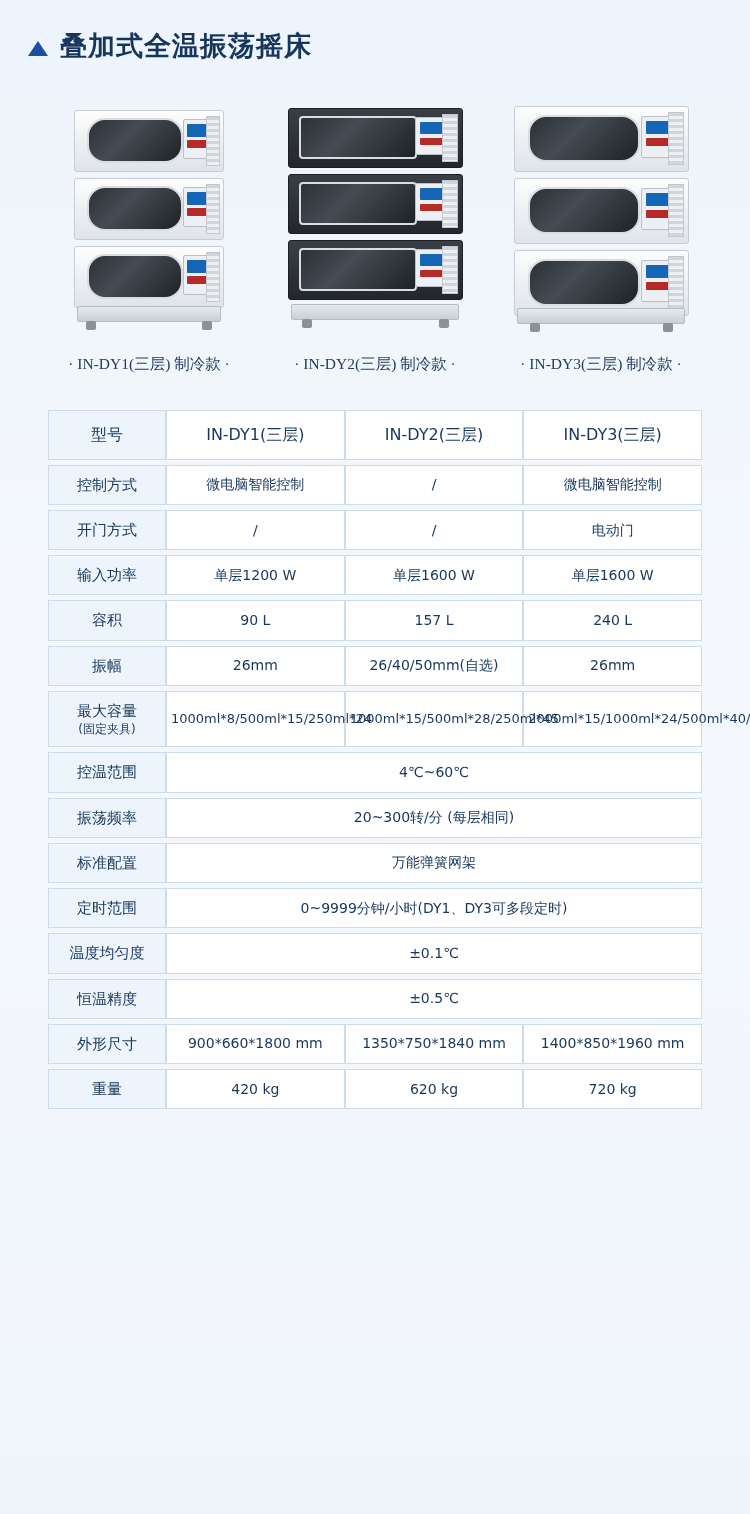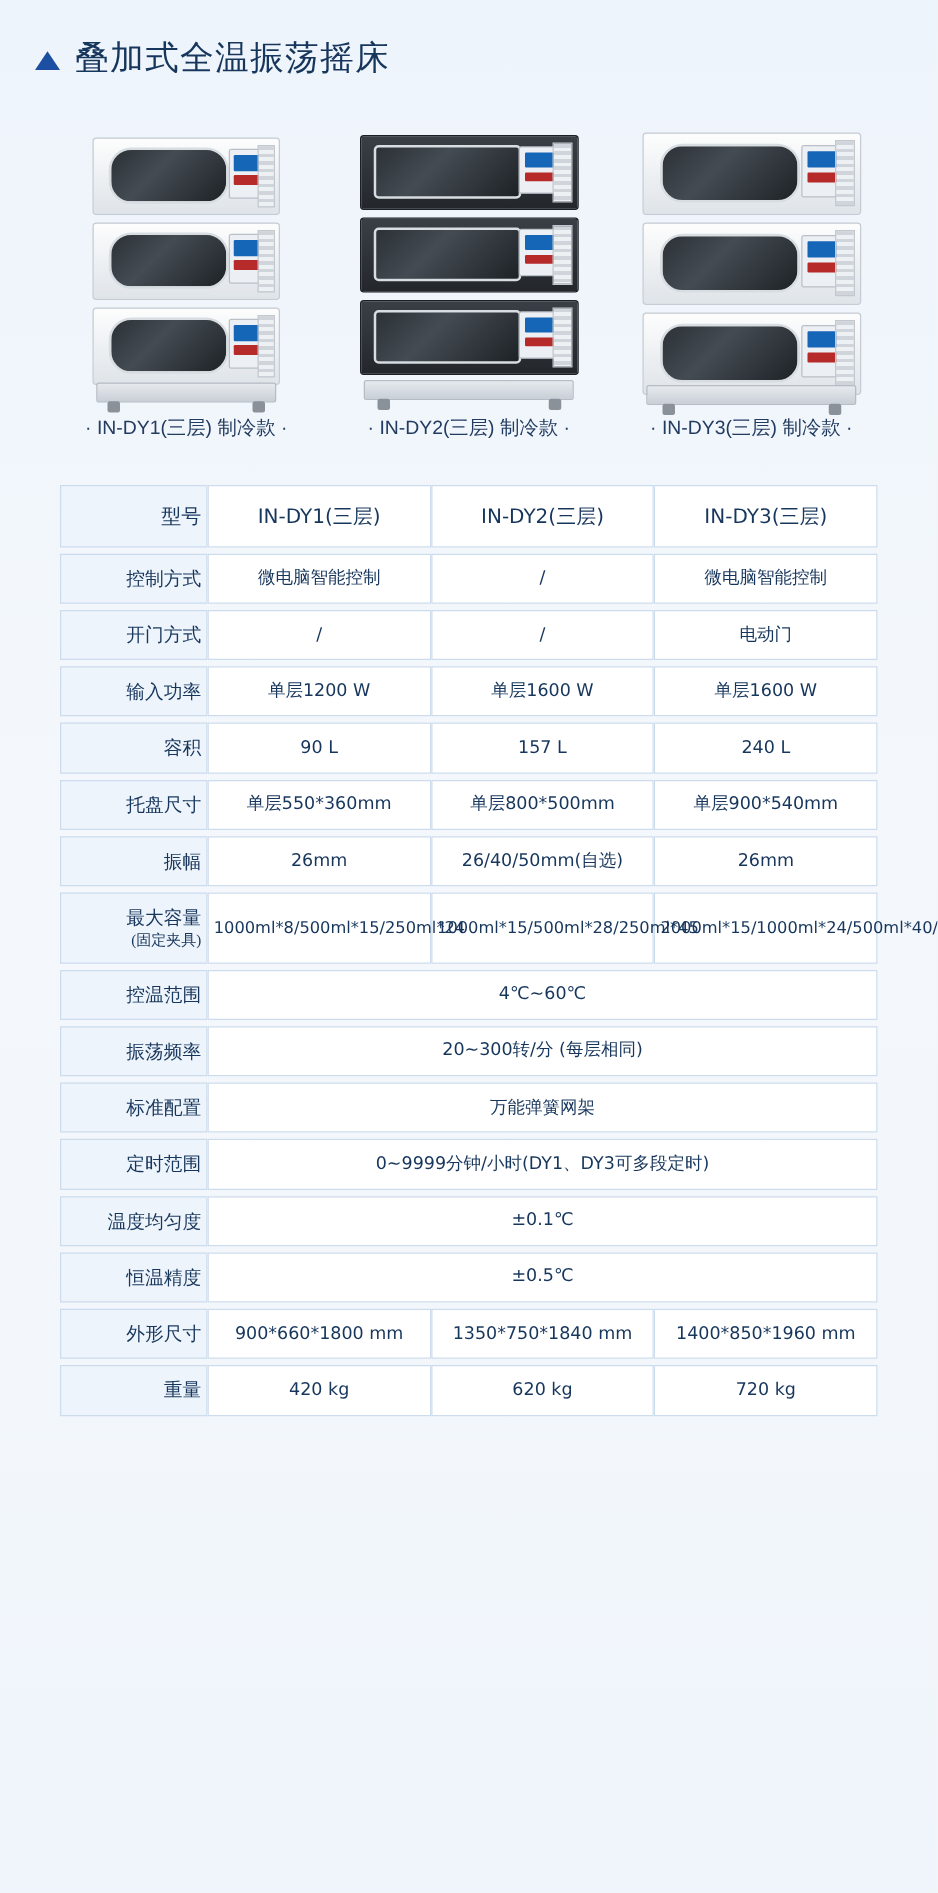--- a/index.html
+++ b/index.html
@@ -32,21 +32,21 @@
   .tri-icon {
     width: 0;
     height: 0;
     border-left: 10px solid transparent;
     border-right: 10px solid transparent;
     border-bottom: 15px solid #1c4fa1;
     margin-top: 4px;
   }
   .header-title {
     font-size: 27px;
-    font-weight: normal;
+    font-weight: bold;
     letter-spacing: 1px;
     color: #17365c;
     font-family: "DejaVu Sans", "Liberation Sans", sans-serif;
   }
 
   
   .products {
     display: flex;
     justify-content: space-between;
     padding: 36px 40px 0 40px;
@@ -134,24 +134,25 @@
   }
   .foot {
     position: absolute;
     bottom: -8px;
     width: 10px;
     height: 9px;
     background: #8b9199;
     border-radius: 2px;
   }
   .caption {
+    margin-top: 22px;
     font-size: 15.5px;
     color: #223b60;
     white-space: nowrap;
-    font-family: Liberation Sans, sans-serif;
+    font-family: Liberation Serif, serif;
   }
 
   
   .table-wrap {
     padding: 30px 48px 0 48px;
     box-sizing: border-box;
   }
   table.spec {
     width: 100%;
     border-collapse: separate;
@@ -166,32 +167,30 @@
     font-size: 14px;
     padding: 9px 4px;
     color: #17365c;
     font-family: "DejaVu Sans", "Liberation Sans", sans-serif;
     line-height: 1.35;
   }
   table.spec td.label {
     width: 108px;
     background: #eef4fb;
     font-size: 15px;
-    text-align: right;
   }
   table.spec tr.head td {
     font-size: 16px;
     padding: 13px 4px;
   }
   table.spec td.small {
     font-size: 13px;
   }
   .sub {
     font-size: 12px;
-    font-family: Liberation Serif, serif;
   }
 </style>
 </head>
 <body>
 
 <div class="page">
 
   <div class="header">
     <div class="tri-icon"></div>
     <div class="header-title">叠加式全温振荡摇床</div>
@@ -331,26 +330,20 @@
           <td>单层1600 W</td>
         </tr>
 
         <tr>
           <td class="label">容积</td>
           <td>90 L</td>
           <td>157 L</td>
           <td>240 L</td>
         </tr>
 
-        <tr>
-          <td class="label">托盘尺寸</td>
-          <td>单层550*360mm</td>
-          <td>单层800*500mm</td>
-          <td>单层900*540mm</td>
-        </tr>
 
         <tr>
           <td class="label">振幅</td>
           <td>26mm</td>
           <td>26/40/50mm(自选)</td>
           <td>26mm</td>
         </tr>
 
         <tr>
           <td class="label">

